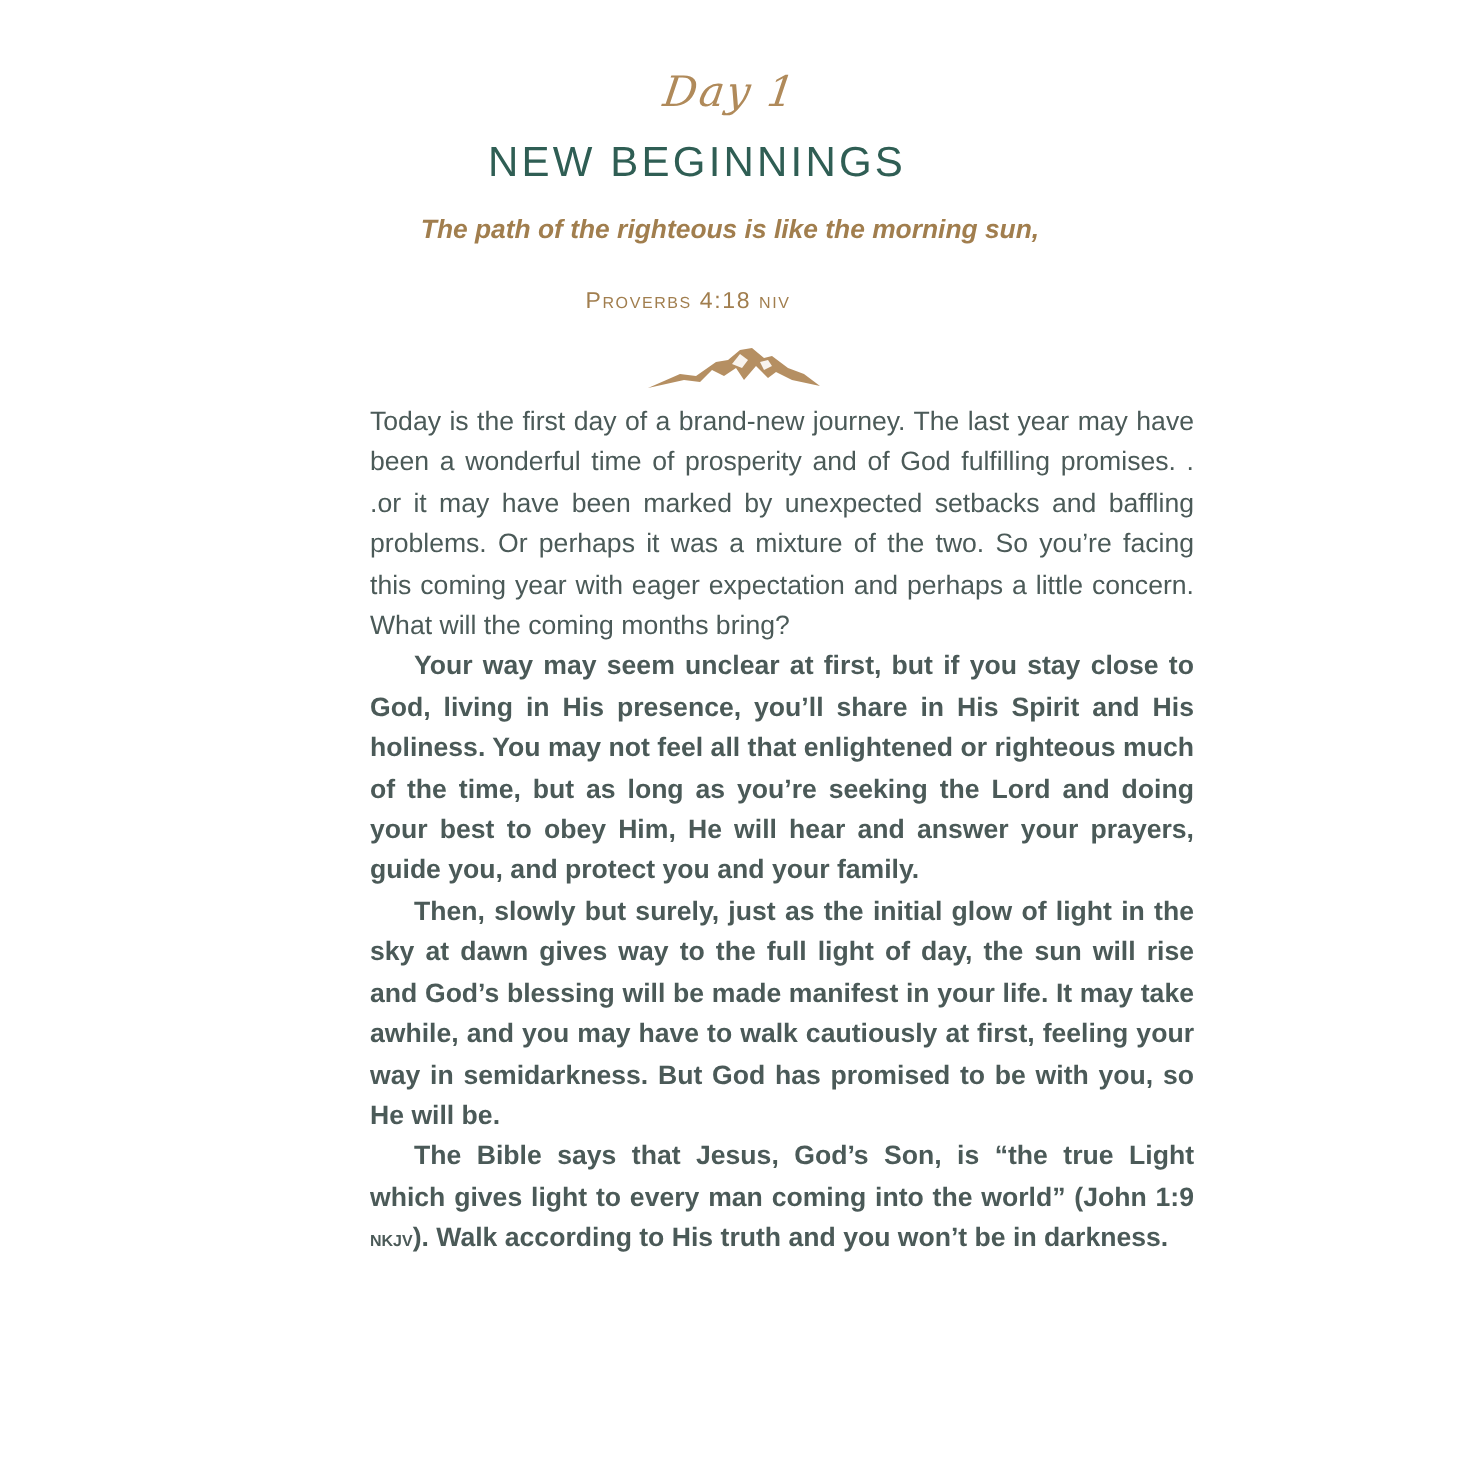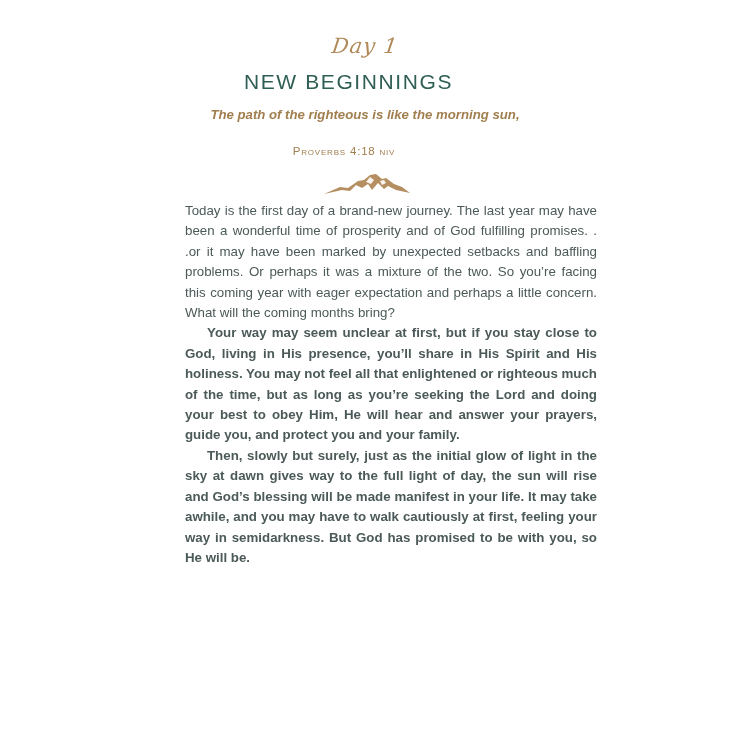--- a/index.html
+++ b/index.html
@@ -119,15 +119,16 @@
   <svg class="ornament" viewBox="0 0 90 26" xmlns="http://www.w3.org/2000/svg">
     <path d="M2 24 L18 17 L26 18 L36 11 L42 10 L48 5 L54 4 L60 9 L64 8 L72 14 L80 17 L88 23 L74 20 L66 16 L62 19 L56 13 L50 20 L46 14 L40 18 L34 15 L28 21 L20 20 Z" fill="#b58f62"></path>
     <path d="M44 12 L48 7 L52 10 L49 14 Z" fill="#ffffff" opacity="0.9"></path>
     <path d="M58 11 L62 10 L64 13 L60 15 Z" fill="#ffffff" opacity="0.9"></path>
   </svg>
 
   <div class="body-text">
     <p>Today is the first day of a brand-new journey. The last year may have been a wonderful time of prosperity and of God fulfilling promises. . .or it may have been marked by unexpected setbacks and baffling problems. Or perhaps it was a mixture of the two. So you’re facing this coming year with eager expectation and perhaps a little concern. What will the coming months bring?</p>
     <p class="indent">Your way may seem unclear at first, but if you stay close to God, living in His presence, you’ll share in His Spirit and His holiness. You may not feel all that enlightened or righteous much of the time, but as long as you’re seeking the Lord and doing your best to obey Him, He will hear and answer your prayers, guide you, and protect you and your family.</p>
     <p class="indent">Then, slowly but surely, just as the initial glow of light in the sky at dawn gives way to the full light of day, the sun will rise and God’s blessing will be made manifest in your life. It may take awhile, and you may have to walk cautiously at first, feeling your way in semidarkness. But God has promised to be with you, so He will be.</p>
+    <p class="indent"><span>The Bible says that Jesus, God’s Son, is “the true Light which gives light to every man coming into the world” (John 1:9 </span><span class="sc">nkjv</span><span>). Walk according to His truth and you won’t be in darkness.</span></p>
   </div>
 
 </div>
 
 </body></html>

